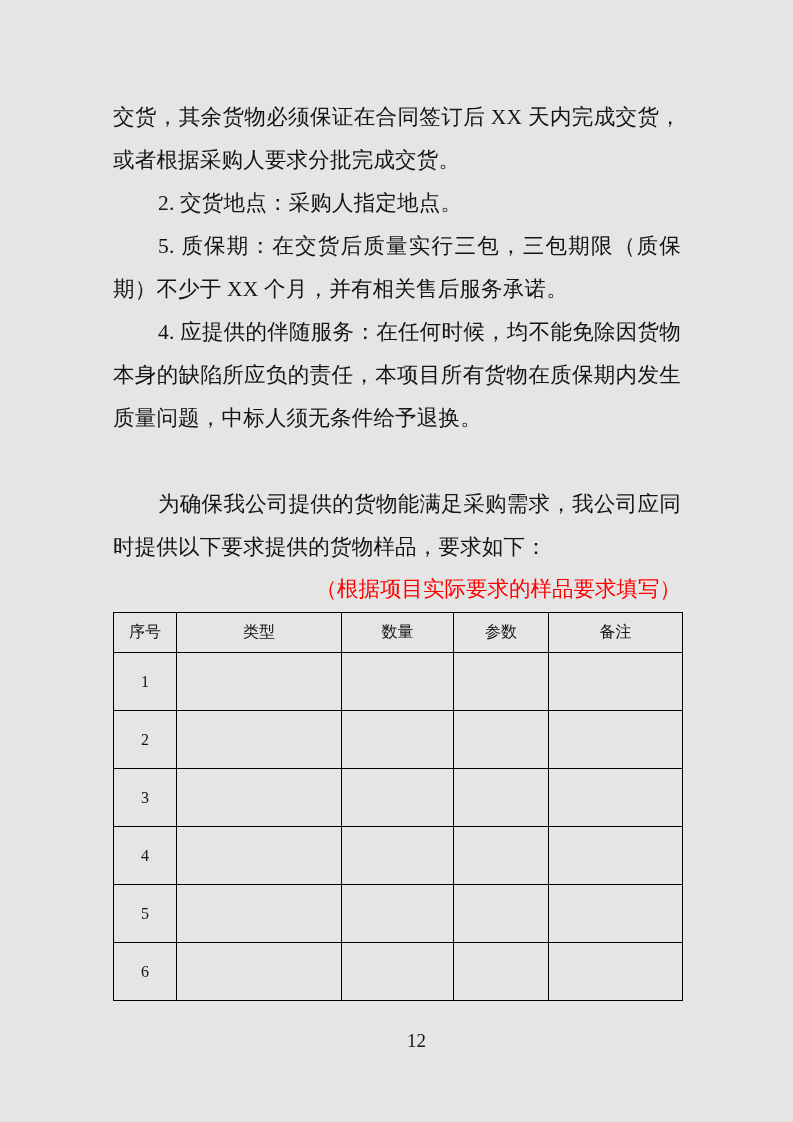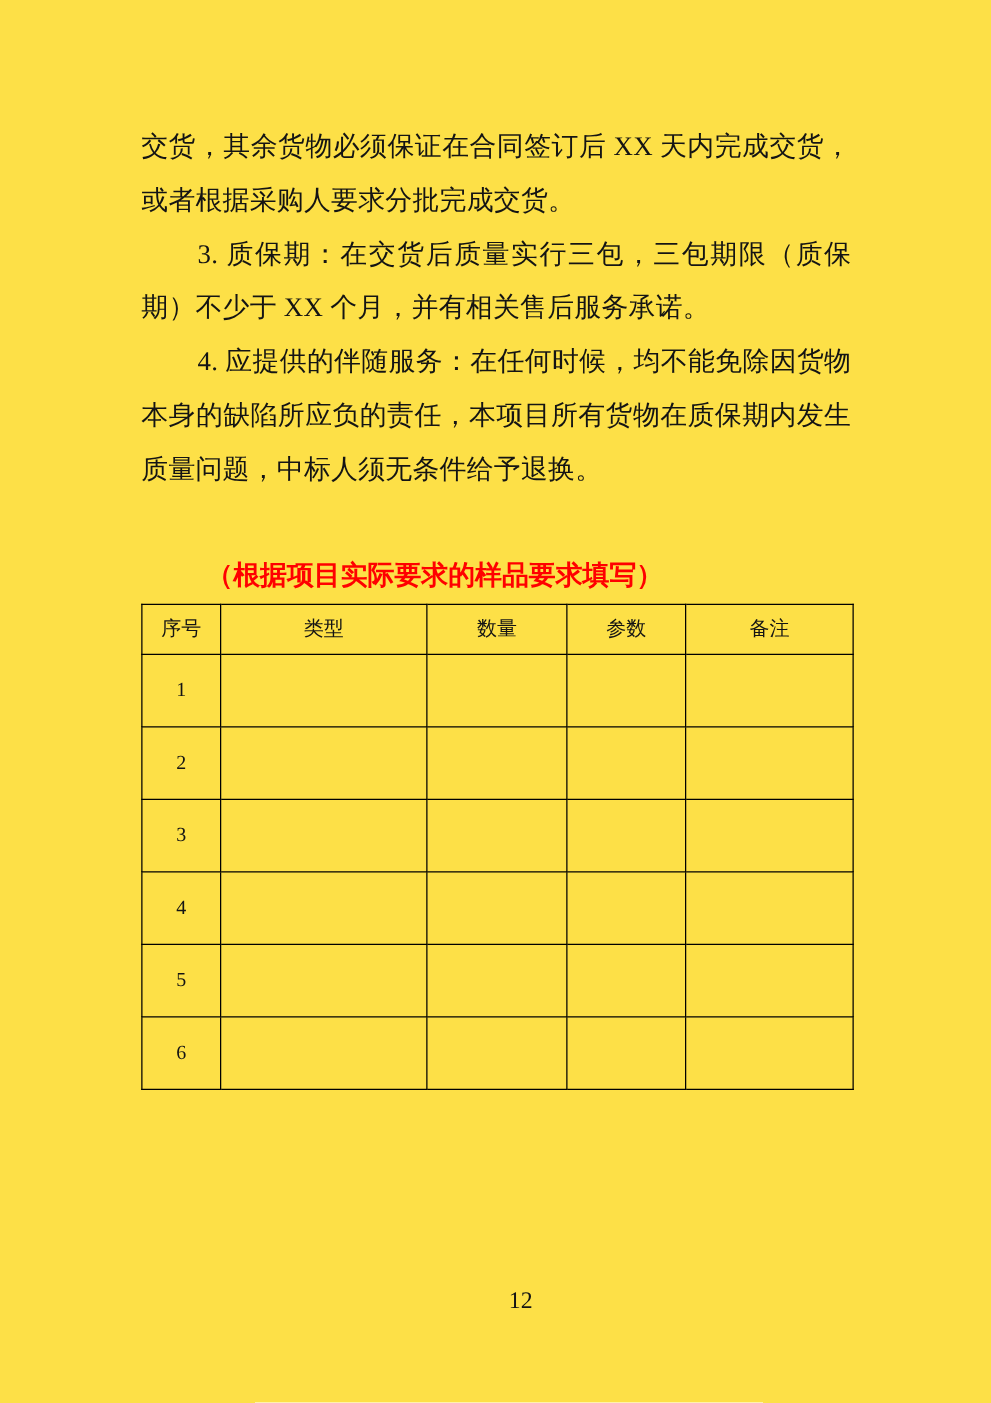--- a/index.html
+++ b/index.html
@@ -15,21 +15,21 @@
     position: relative;
     overflow: hidden;
   }
 
   .page {
     position: absolute;
     left: 0;
     top: 0;
     width: 793px;
     height: 1122px;
-    background: #fde047;
+    background: #e5e5e5;
   }
 
   .content {
     position: absolute;
     left: 113px;
     top: 96px;
     width: 568px;
   }
 
   .para {
@@ -57,21 +57,22 @@
     text-indent: 45px;
     color: #141414;
   }
 
   .red-note {
     font-size: 21.5px;
     line-height: 40px;
     margin: 0;
     text-indent: 52px;
     color: #ff0000;
-    font-weight: 700;
+    font-weight: 400;
+    text-align: right;
   }
 
   table.sample-table {
     border-collapse: collapse;
     width: 569px;
     margin-top: 3px;
     table-layout: fixed;
   }
   table.sample-table td,
   table.sample-table th {
@@ -110,28 +111,30 @@
 </style>
 </head>
 <body>
 
 <div class="page">
 
   <div class="content">
 
     <p class="para">交货，其余货物必须保证在合同签订后 XX 天内完成交货，或者根据采购人要求分批完成交货。</p>
 
-
-    <p class="para indent2">3. 质保期：在交货后质量实行三包，三包期限（质保期）不少于 XX 个月，并有相关售后服务承诺。</p>
+    <p class="para indent2">2. 交货地点：采购人指定地点。</p>
+
+    <p class="para indent2">5. 质保期：在交货后质量实行三包，三包期限（质保期）不少于 XX 个月，并有相关售后服务承诺。</p>
 
     <p class="para indent2">4. 应提供的伴随服务：在任何时候，均不能免除因货物本身的缺陷所应负的责任，本项目所有货物在质保期内发生质量问题，中标人须无条件给予退换。</p>
 
     <div class="blank-line"></div>
 
 
+    <p class="para indent2">为确保我公司提供的货物能满足采购需求，我公司应同时提供以下要求提供的货物样品，要求如下：</p>
 
 
     <p class="red-note">（根据项目实际要求的样品要求填写）</p>
 
     <table class="sample-table">
       <colgroup>
         <col class="c-seq">
         <col class="c-type">
         <col class="c-qty">
         <col class="c-param">

